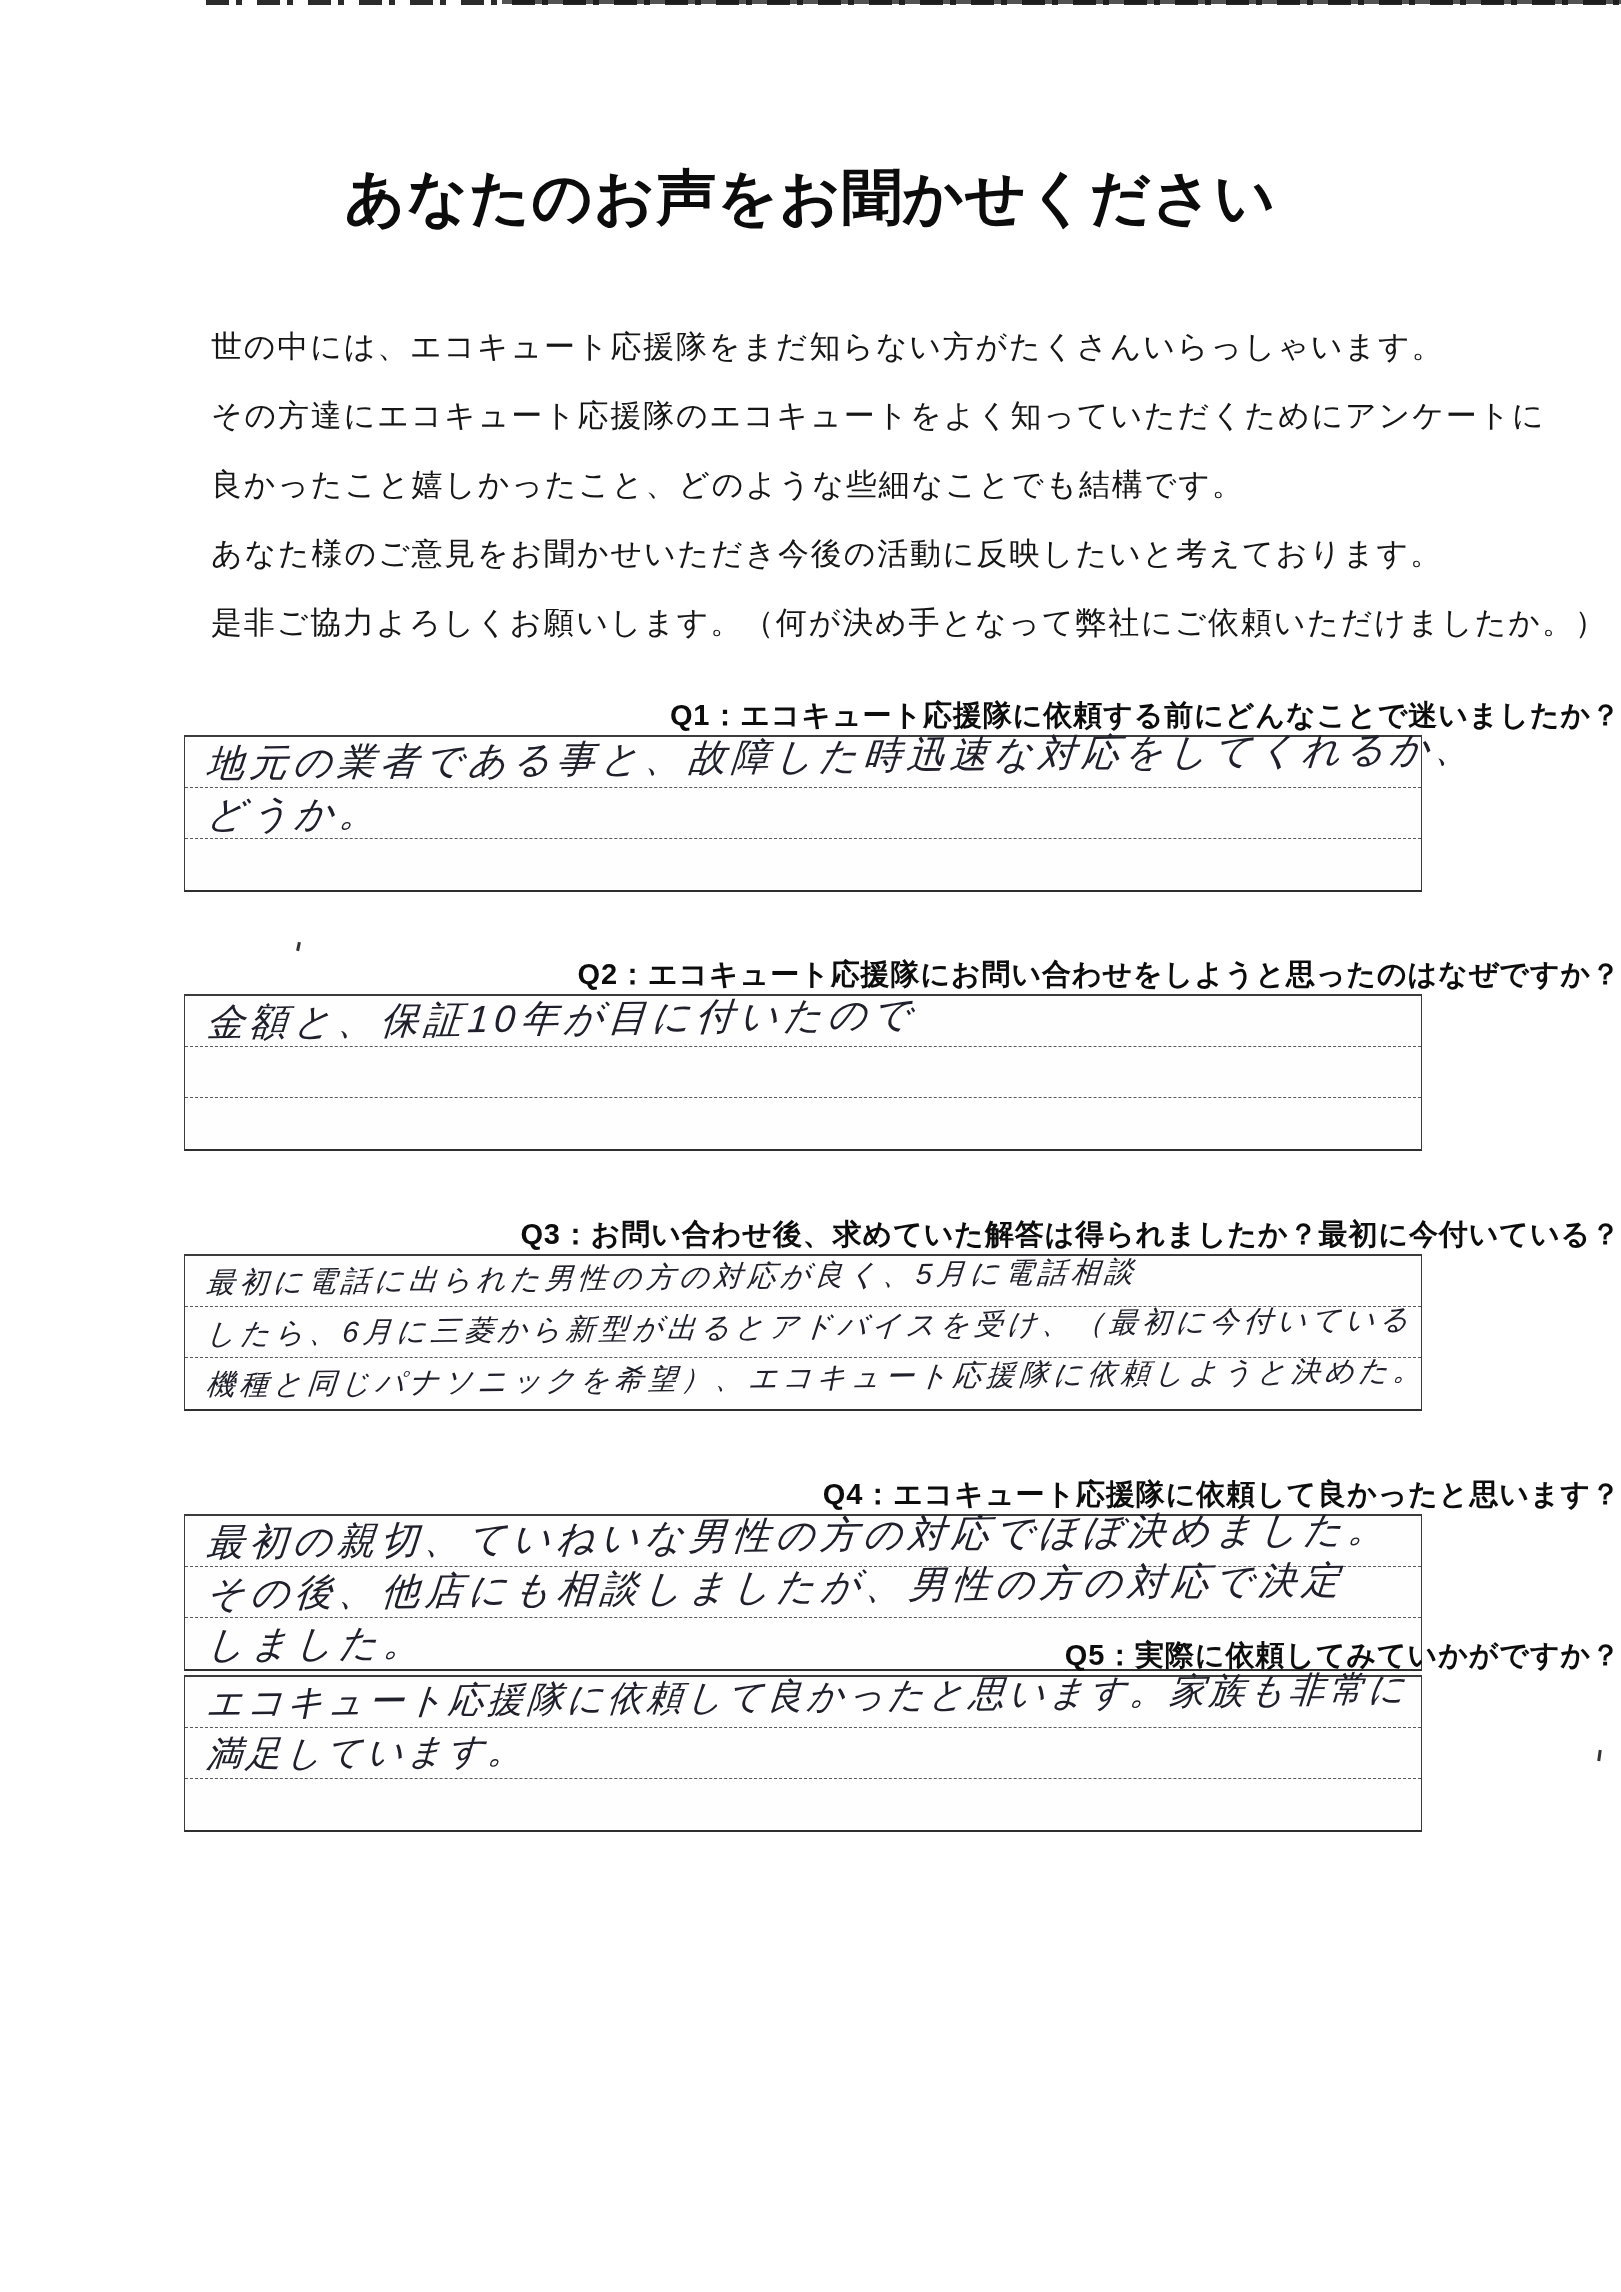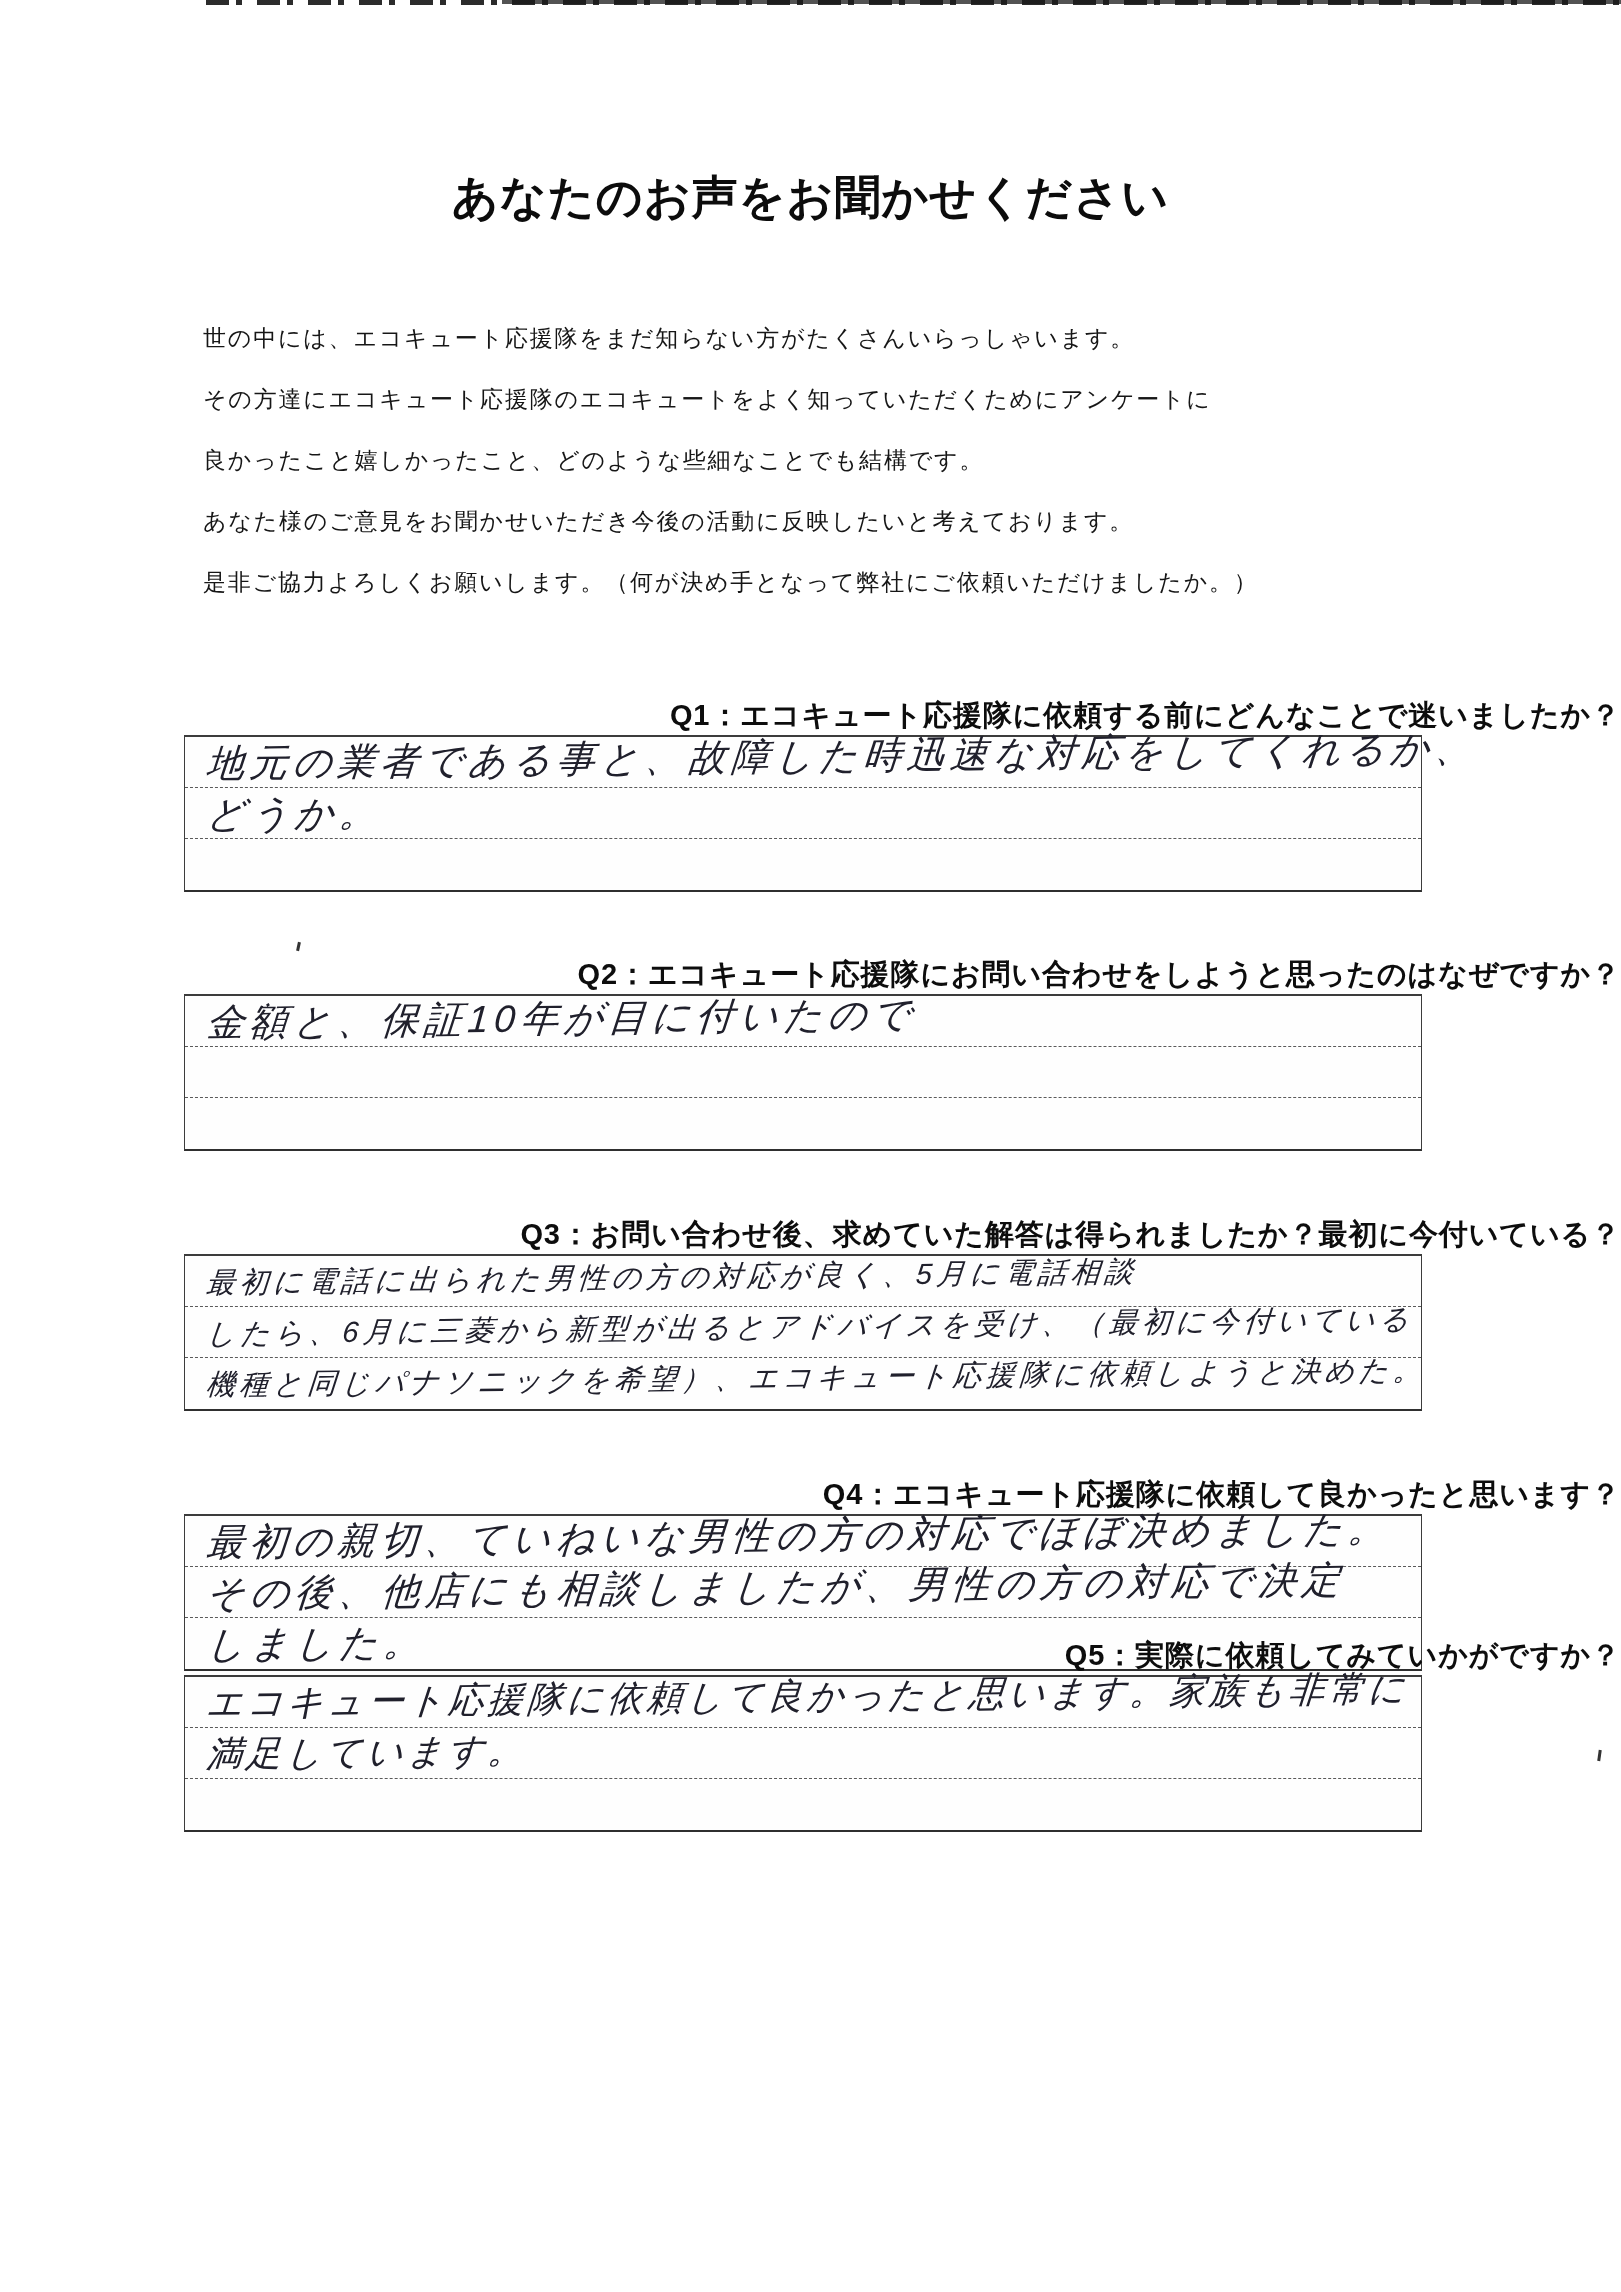--- a/index.html
+++ b/index.html
@@ -34,37 +34,37 @@
   .speck { position: absolute; background: #333; }
   .speck-1 { left: 297px; top: 942px; width: 2.7px; height: 9px; transform: rotate(12deg); }
   .speck-2 { left: 1598px; top: 1750px; width: 2.7px; height: 10.7px; transform: rotate(8deg); }
 
   .title {
     position: absolute;
     top: 159px; left: 0;
     width: 100%;
     margin: 0;
     text-align: center;
-    font-size: 46px;
+    font-size: 60px;
     line-height: 77px;
     font-weight: bold;
     letter-spacing: 0.9px;
     color: #0c0c0c;
   }
 
   .intro {
     position: absolute;
     top: 306px; left: 199px;
     width: 1361px;
   }
   .intro p {
-    margin: 4px;
+    margin: 12px;
     height: 57px;
     line-height: 57px;
-    font-size: 23px;
+    font-size: 31px;
     letter-spacing: 1.8px;
     white-space: nowrap;
     color: #161616;
   }
 
   .q {
     position: absolute;
     left: 0;
     width: 100%;
   }

